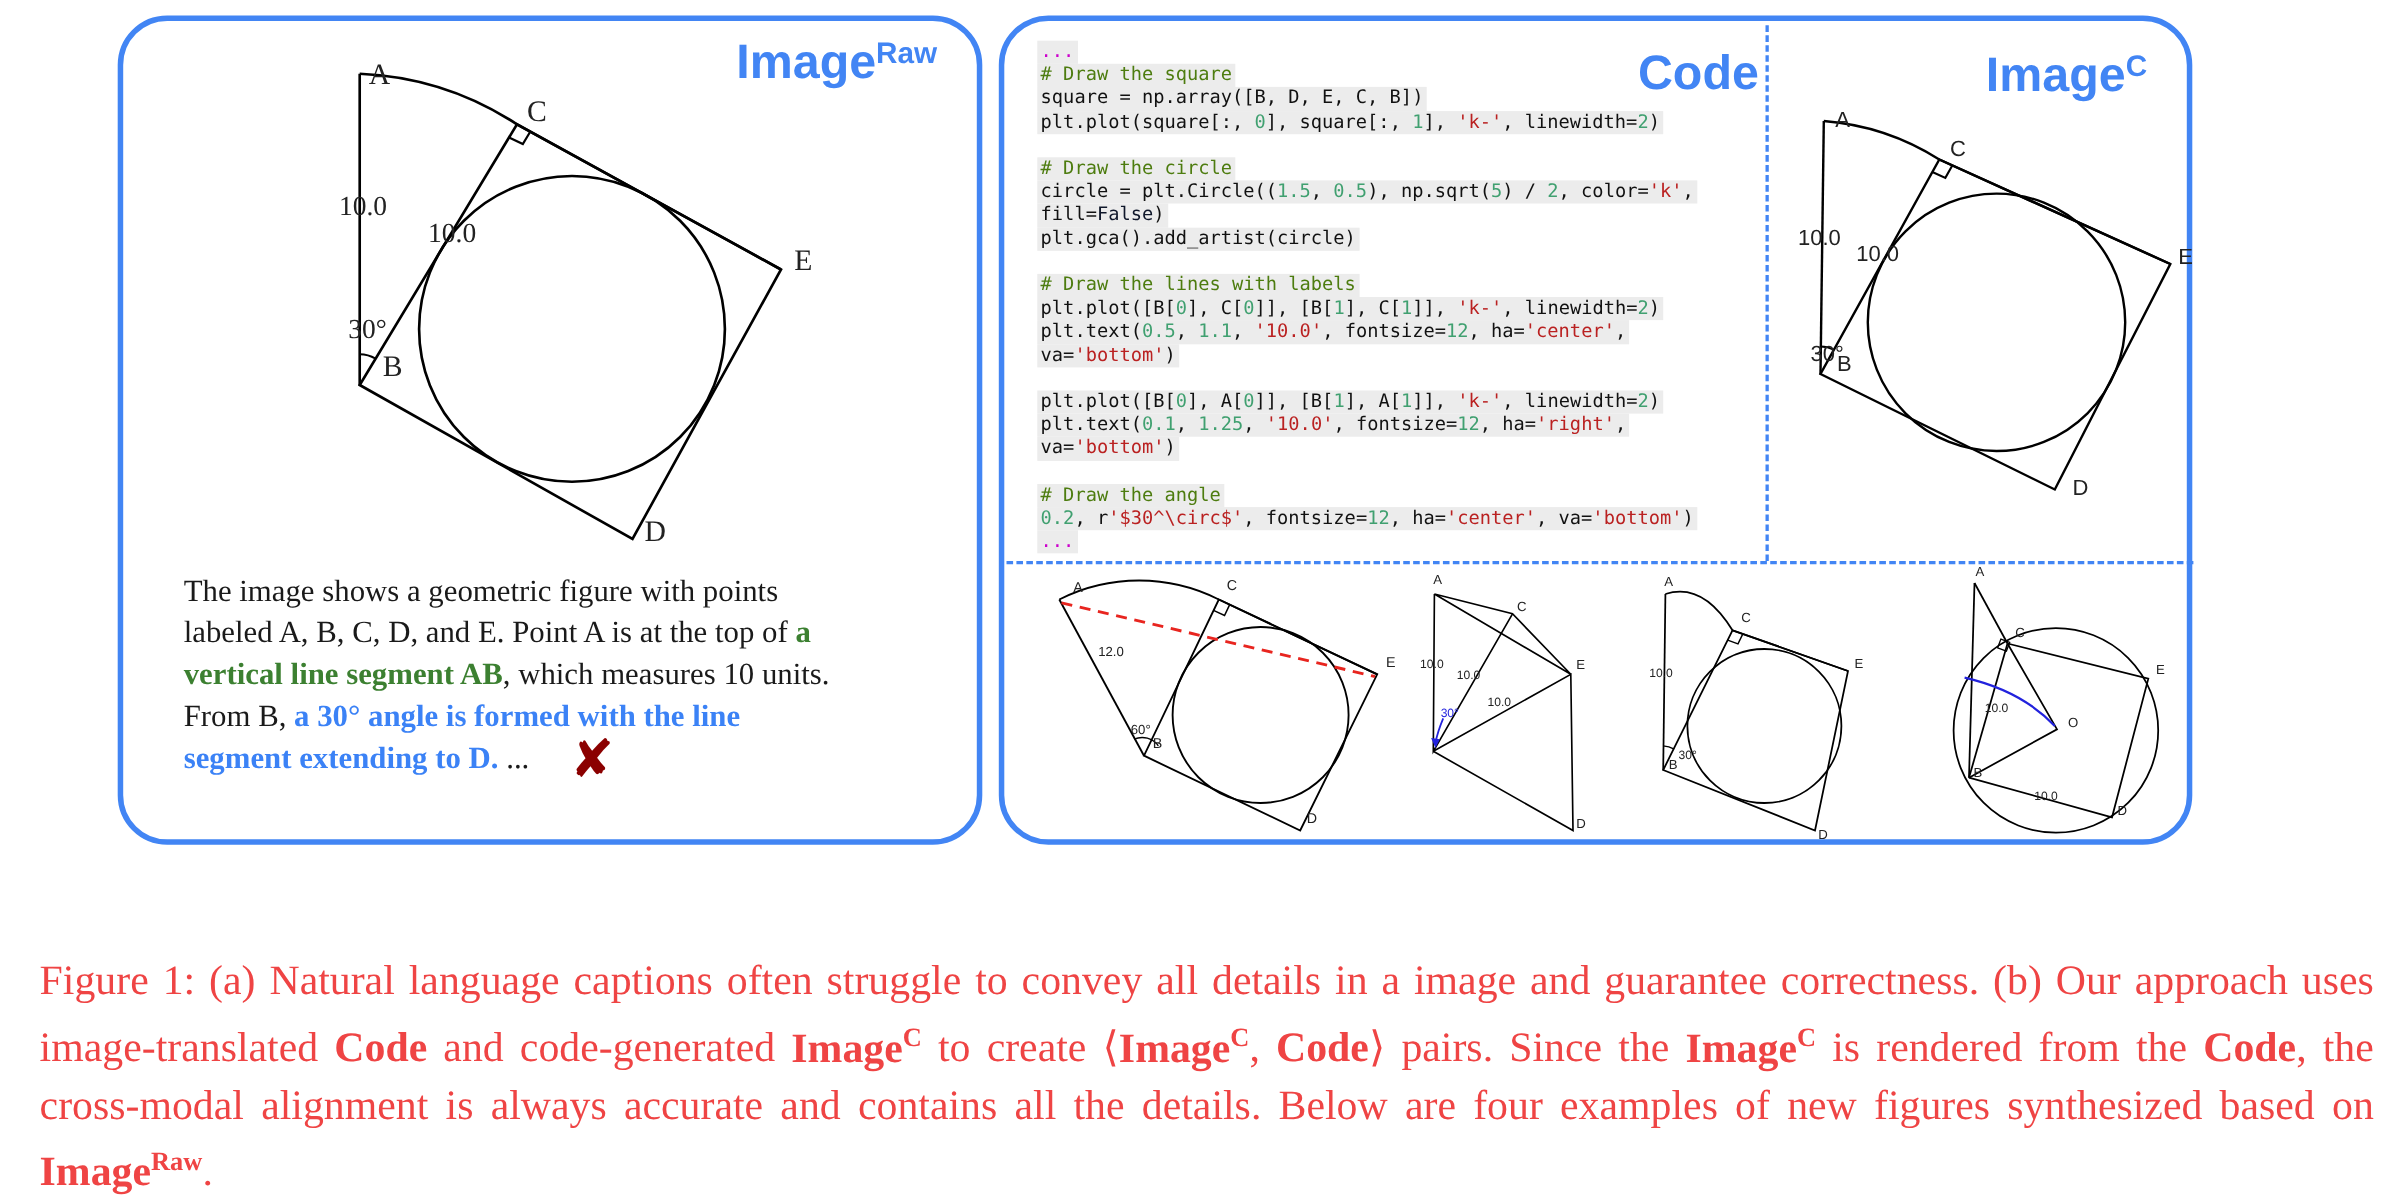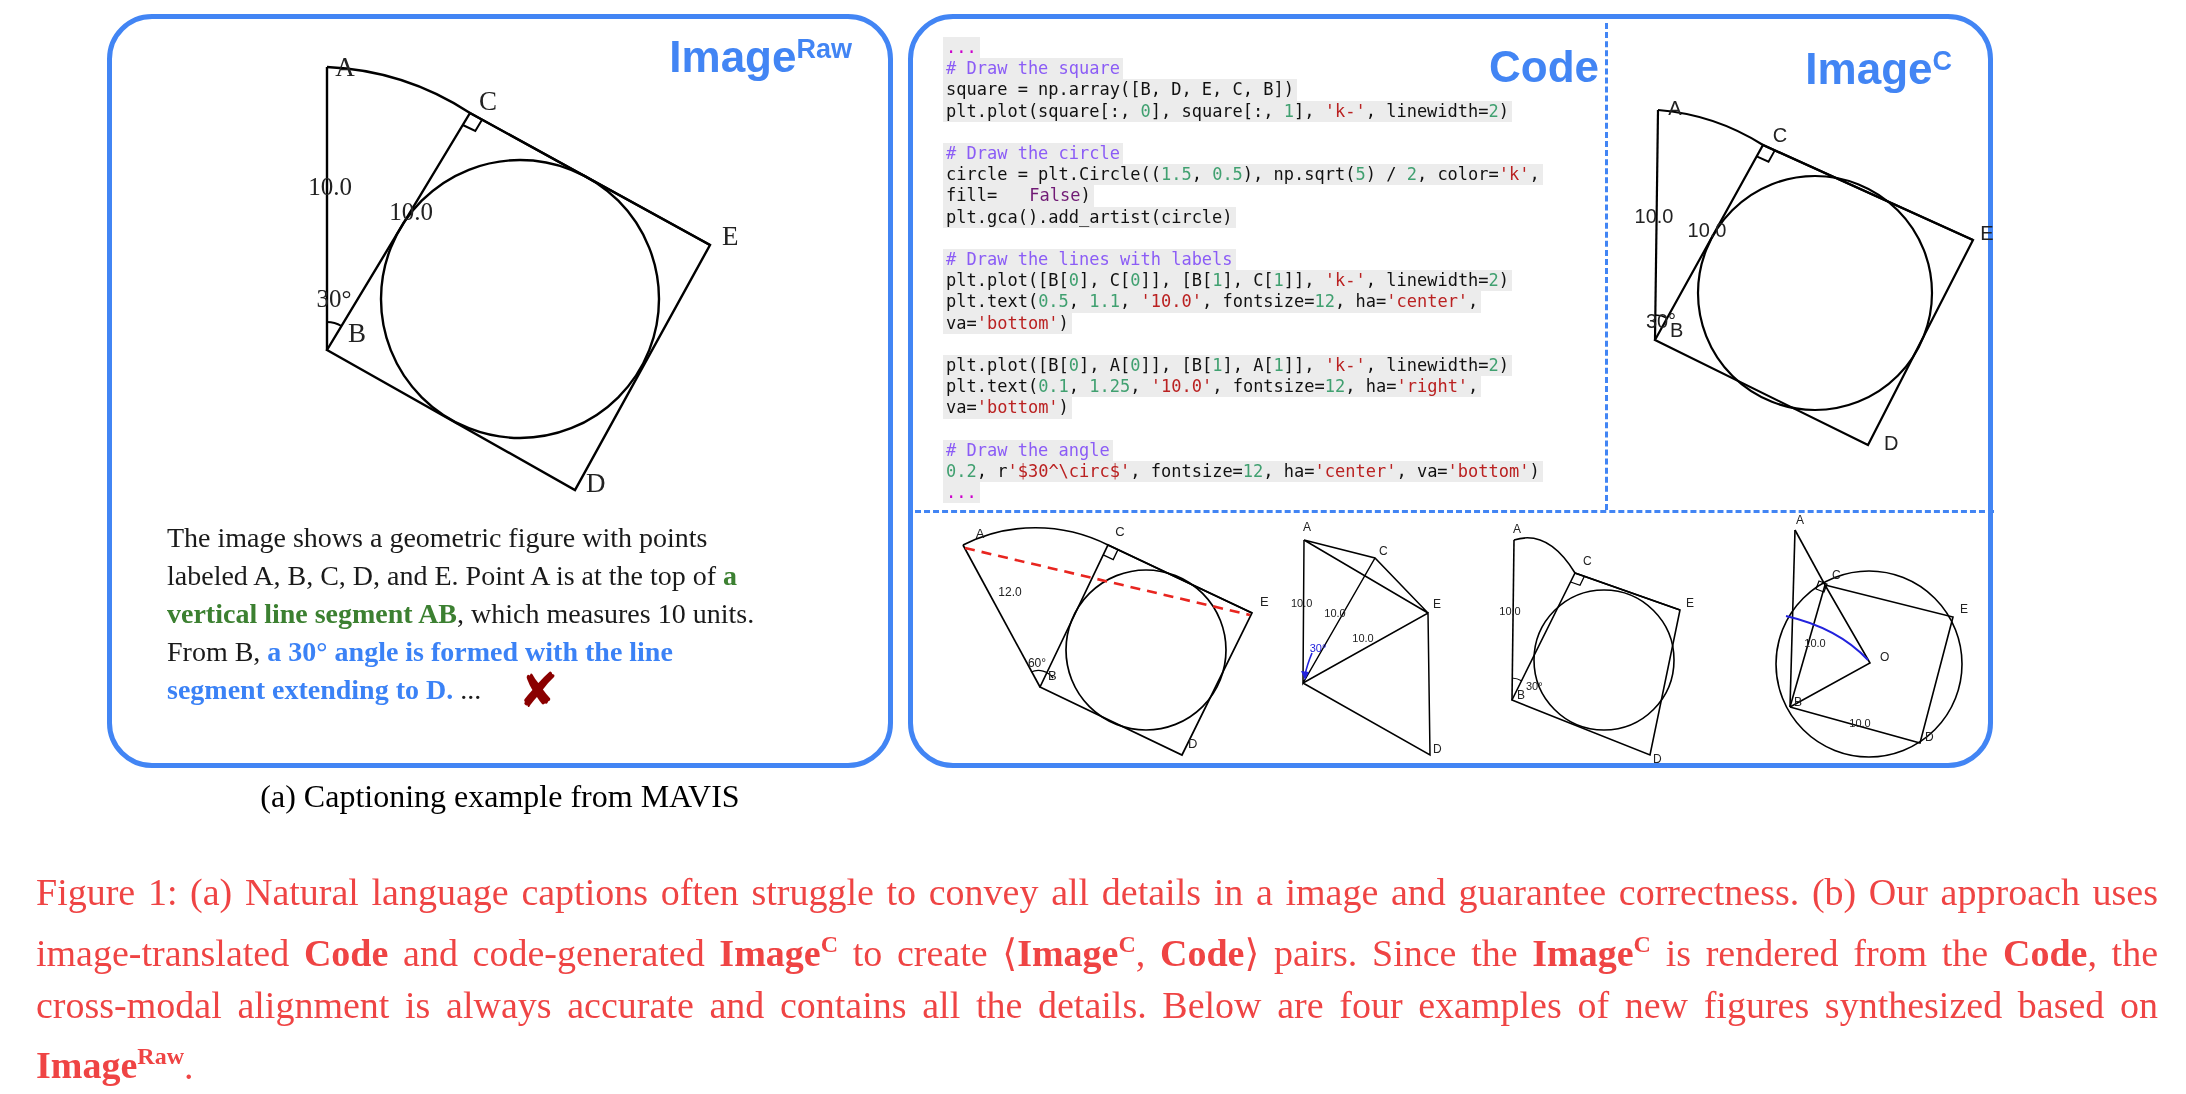--- a/index.html
+++ b/index.html
@@ -14,24 +14,24 @@
   .big-label{position:absolute;color:#4285f4;font-weight:bold;
              font-family:"Liberation Sans","DejaVu Sans",sans-serif;font-size:44px;line-height:1;text-align:right;}
   .big-label sup{font-size:27px;vertical-align:14px;letter-spacing:0px;}
 
   
   .code{position:absolute;left:30px;top:18px;width:660px;
         font-family:"DejaVu Sans Mono","Liberation Mono",monospace;
         font-size:17px;line-height:21.2px;white-space:pre;}
   .cl{min-height:21.2px;}
   .cl.hl{background:#ececec;display:table;padding:0 3px;}
-  .tok-com{color:#8b5cf6;}
+  .tok-com{color:#4d7c0f;}
   .tok-str{color:#ba2121;}
   .tok-num{color:#40a070;}
-  .tok-kw{color:#701a75;margin-left:32px;}
+  .tok-kw{color:#0f172a;}
   .tok-ell{color:#cc00cc;}
 
   .divider-v{position:absolute;left:692px;top:4px;height:487px;width:0;border-left:3px dashed #4285f4;}
   .divider-h{position:absolute;left:2px;top:491px;width:1079px;height:0;border-top:3px dashed #4285f4;}
 
   
   svg{position:absolute;overflow:visible;}
   .geo{stroke:#000;fill:none;}
   .geo-label{fill:#222;stroke:none;}
   .serif-label{font-family:"Liberation Serif","DejaVu Serif",serif;}
@@ -206,17 +206,16 @@
         <text x="62" y="79">C</text>
         <text x="155" y="241">D</text>
         <text x="190" y="113">E</text>
         <text x="110" y="161">O</text>
         <text x="45" y="147" text-anchor="middle" font-size="11">10.0</text>
         <text x="90" y="227" text-anchor="middle" font-size="11">10.0</text>
       </g>
     </svg>
   </div>
 
-  <div class="subcap" id="subcap-a"><span>(a) Captioning example from MAVIS</span></div>
 
   <div class="fig-caption"><span>Figure 1: (a) Natural language captions often struggle to convey all details in a image and guarantee correctness. (b) Our approach uses image-translated </span><span class="seg-bold">Code</span><span> and code-generated </span><span class="seg-bold">Image<sup>C</sup></span><span> to create ⟨</span><span class="seg-bold">Image<sup>C</sup></span><span>, </span><span class="seg-bold">Code</span><span>⟩ pairs. Since the </span><span class="seg-bold">Image<sup>C</sup></span><span> is rendered from the </span><span class="seg-bold">Code</span><span>, the cross-modal alignment is always accurate and contains all the details. Below are four examples of new figures synthesized based on </span><span class="seg-bold">Image<sup>Raw</sup></span><span>.</span></div>
 
 </div>
 
 </body></html>

